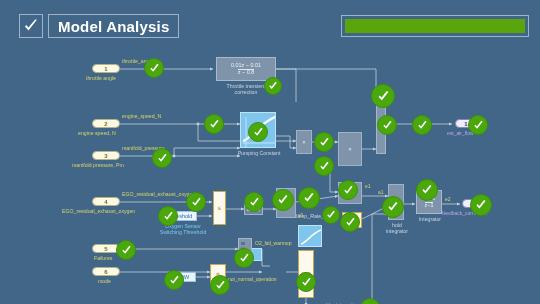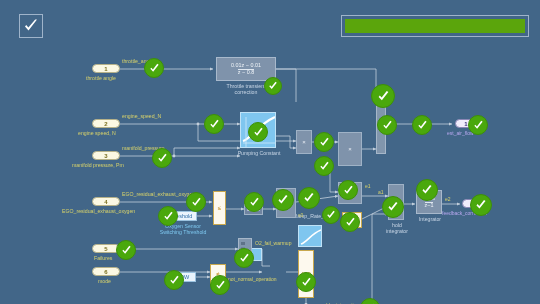--- a/index.html
+++ b/index.html
@@ -179,20 +179,23 @@
 <body>
 
 <div id="stage">
 
   <div id="header">
     <div class="hdr-box" id="check-badge">
       <svg width="16" height="16" viewBox="0 0 16 16" aria-hidden="true">
         <path d="M2 8.5 L5.5 12.5 L14 1.5 L12.2 1.5 L5.4 9.6 L3.2 7.0 Z" fill="#ffffff"></path>
       </svg>
     </div>
+    <div class="hdr-box" id="title-box">
+      <span id="title-text">Model Analysis</span>
+    </div>
     <div id="progress-outer">
       <div id="progress-fill"></div>
     </div>
   </div>
 
   <div id="canvas">
 
     <svg id="wires">
       <defs>
         <marker id="ar" markerWidth="5" markerHeight="5" refX="4.2" refY="2" orient="auto">

